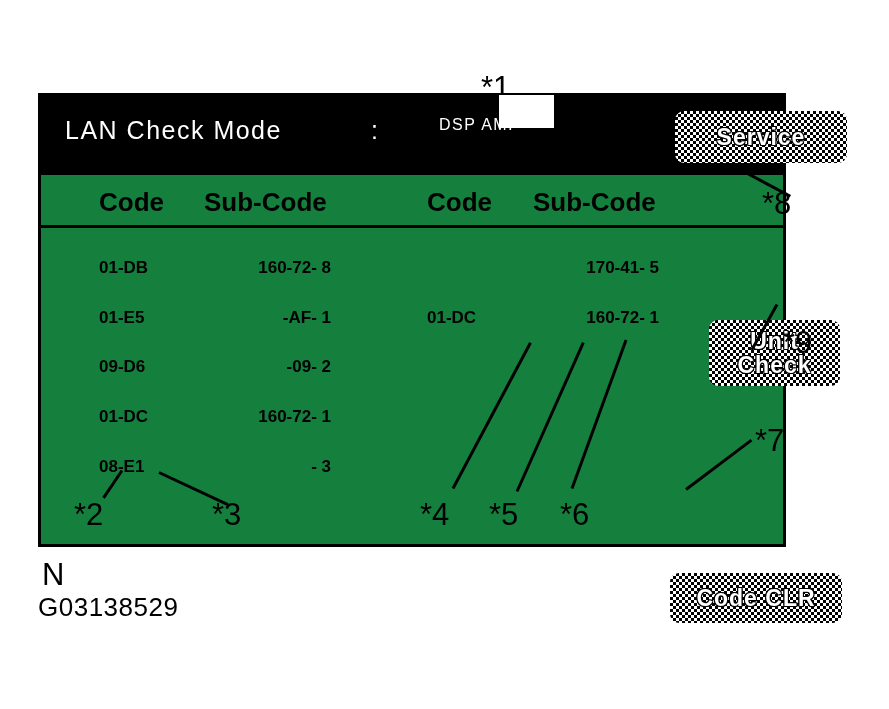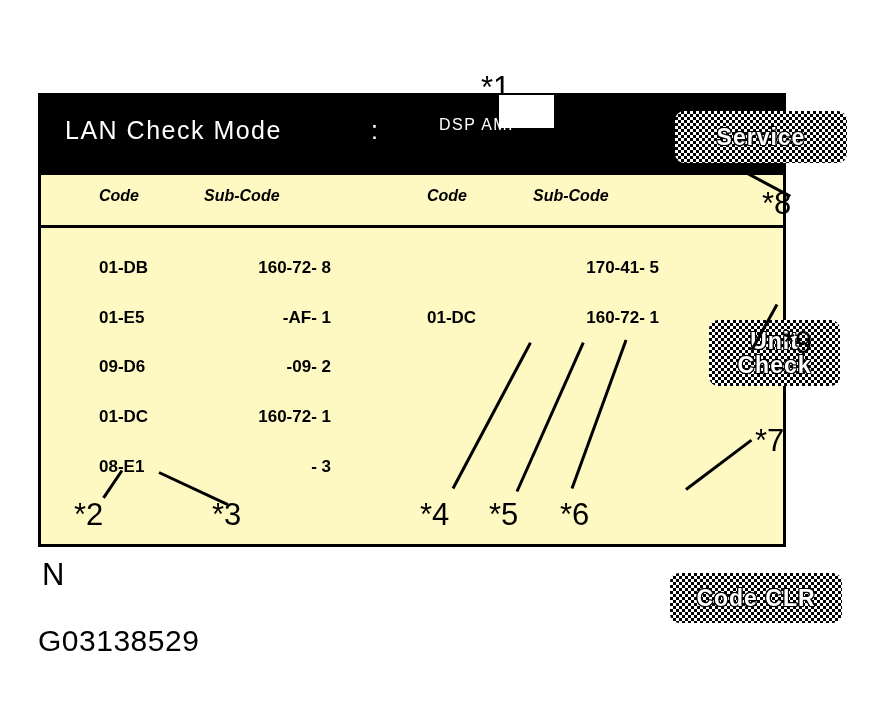--- a/index.html
+++ b/index.html
@@ -18,21 +18,21 @@
 
   
   #screen-frame {
     position: absolute;
     left: 38px;
     top: 93px;
     width: 748px;
     height: 454px;
     border: 3px solid #000000;
     box-sizing: border-box;
-    background: #fef9c3;
+    background: #15803d;
   }
 
   
   #title-bar {
     position: absolute;
     left: 0;
     top: 0;
     width: 100%;
     height: 79px;
     background: #000000;
@@ -135,24 +135,23 @@
     left: 0;
     top: 50px;
     width: 100%;
     height: 3px;
     background: #000000;
   }
 
   .col-head {
     position: absolute;
     top: 12px;
-    font-size: 16px;
+    font-size: 26px;
     font-weight: bold;
     white-space: nowrap;
-    font-style: italic;
   }
   #head-code-left     { left: 58px;  }
   #head-subcode-left  { left: 163px; }
   #head-code-right    { left: 386px; }
   #head-subcode-right { left: 492px; }
 
   .cell {
     position: absolute;
     font-size: 17px;
     font-weight: bold;
@@ -185,22 +184,22 @@
   
   #label-n {
     position: absolute;
     left: 42px;
     top: 557px;
     font-size: 31px;
   }
   #figure-id {
     position: absolute;
     left: 38px;
-    top: 624px;
-    font-size: 30px;
+    top: 592px;
+    font-size: 26px;
     letter-spacing: 0.5px;
   }
 </style>
 </head>
 <body>
 
 <div class="callout" style="left:481px; top:70px;">*1</div>
 
 <div id="screen-frame">
 

